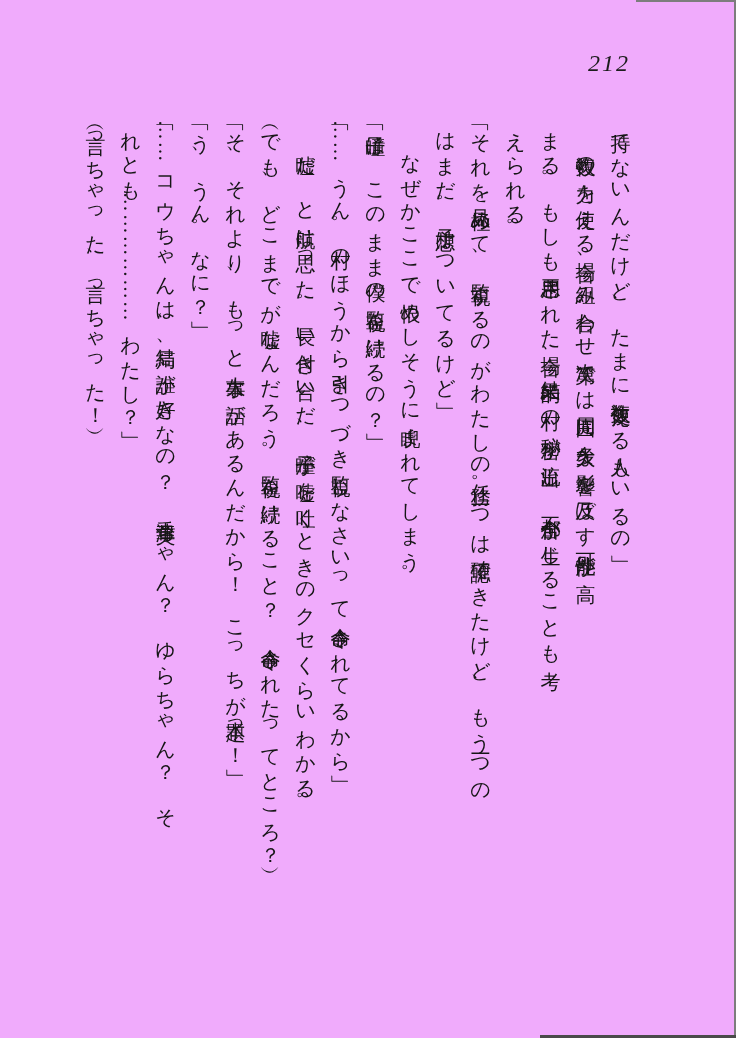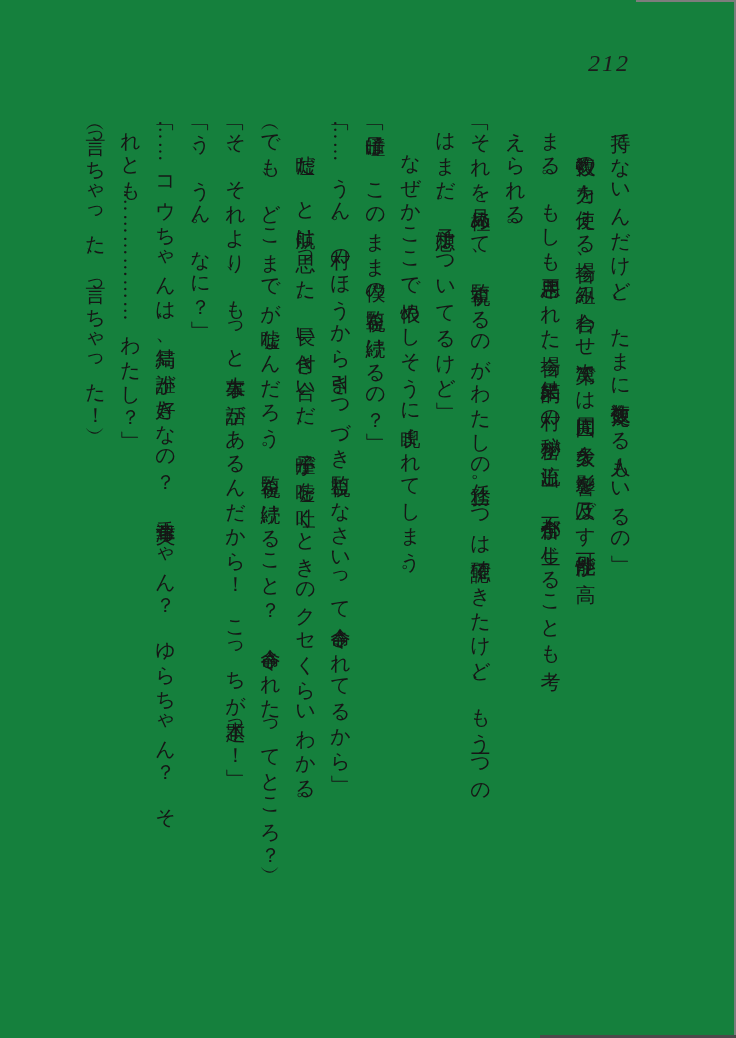--- a/index.html
+++ b/index.html
@@ -4,21 +4,21 @@
 <style>
   html, body {
     margin: 0;
     padding: 0;
     background: #ffffff;
   }
   .page {
     position: relative;
     width: 736px;
     height: 1038px;
-    background: #15803d;
+    background: #f0abfc;
     overflow: hidden;
     font-family: "Liberation Serif", "DejaVu Serif", serif;
   }
   .pagenum {
     position: absolute;
     top: 50px;
     right: 106px;
     font-size: 24px;
     font-style: italic;
     letter-spacing: 2px;

